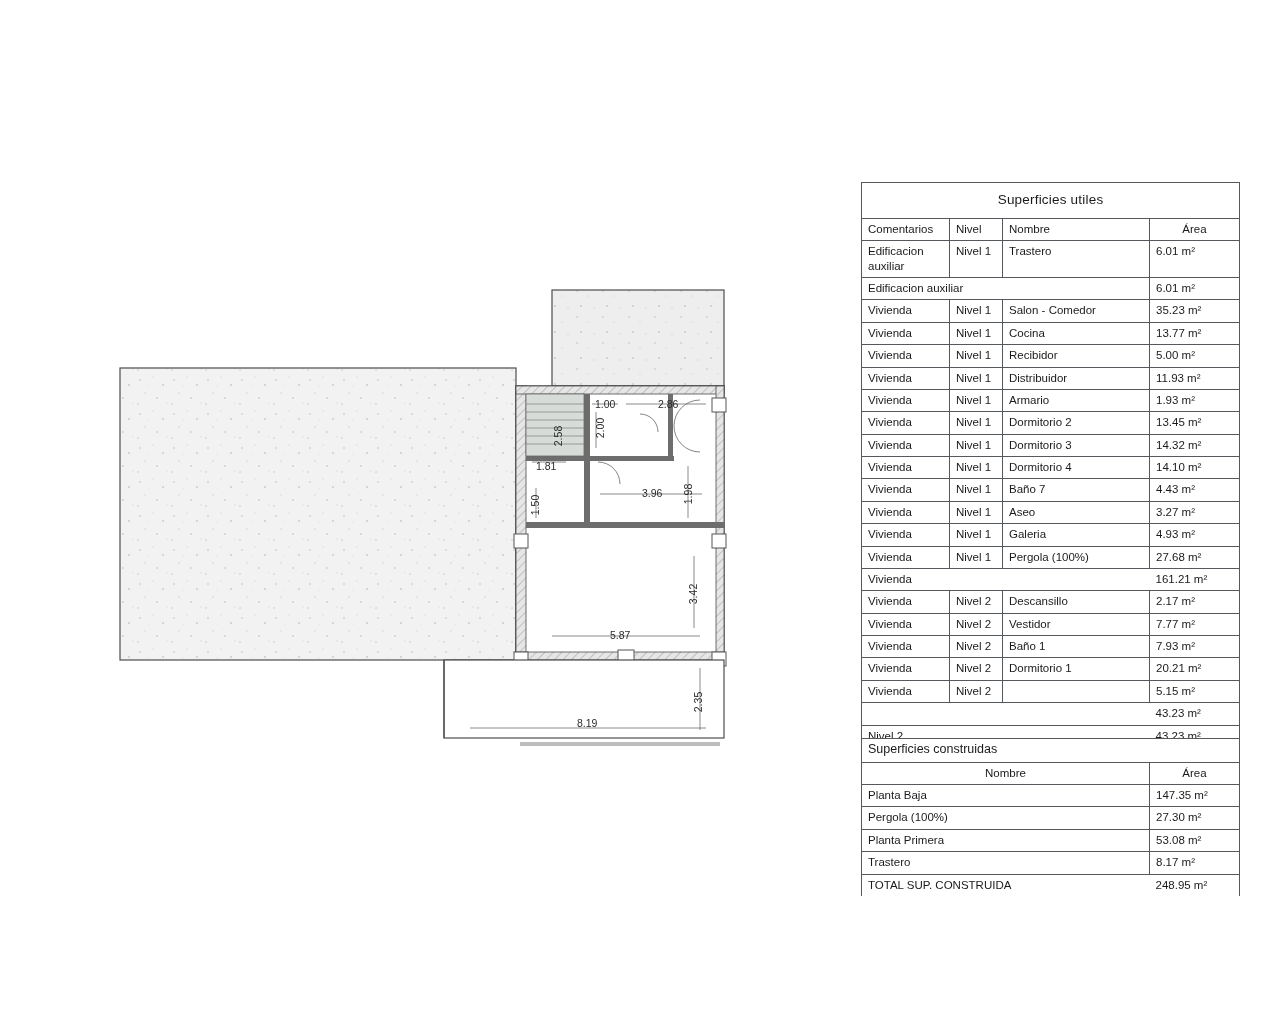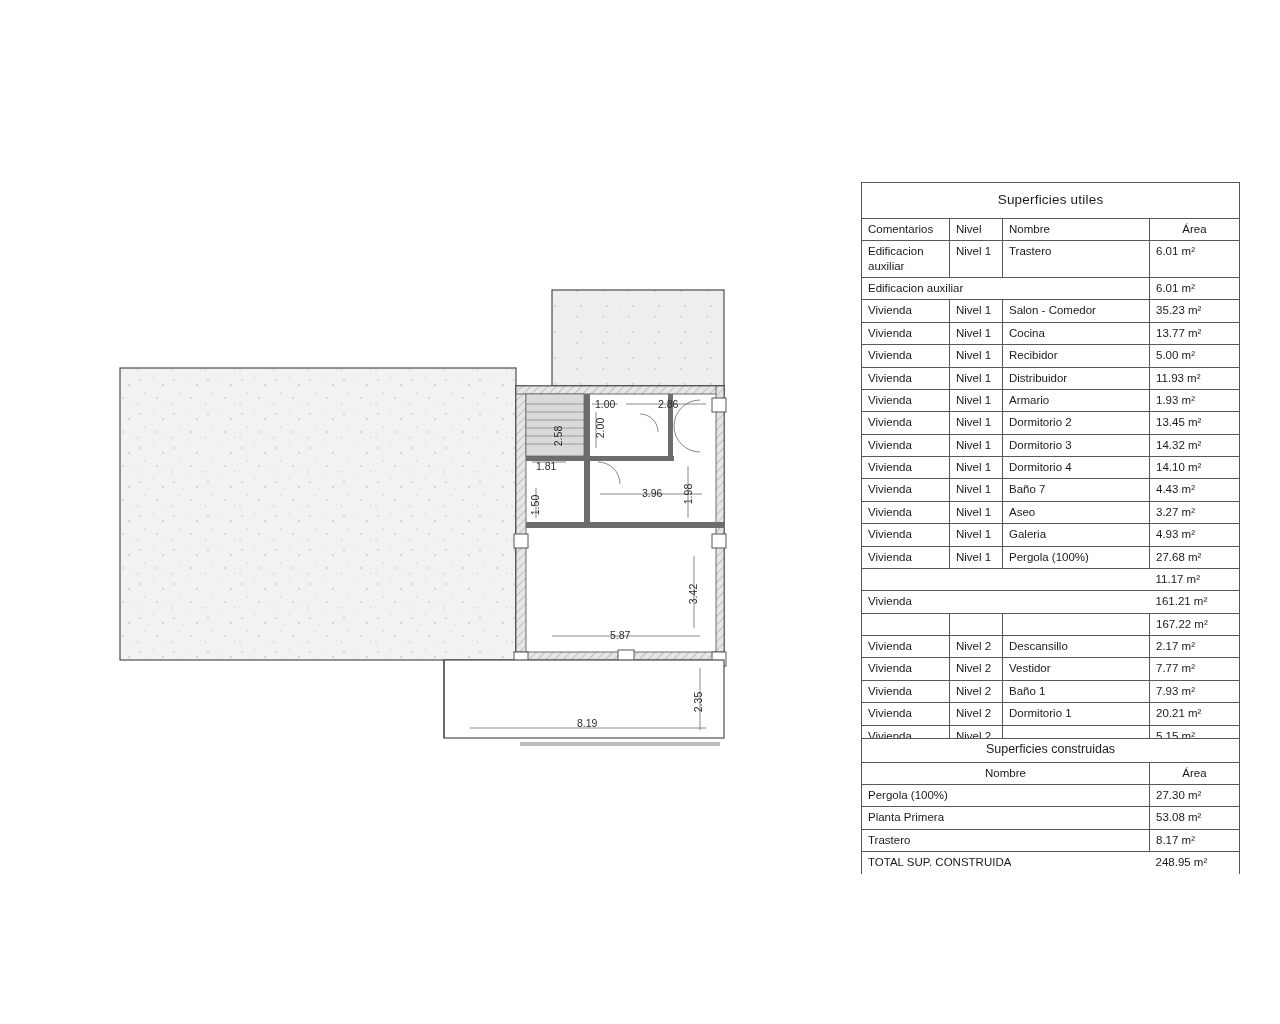--- a/index.html
+++ b/index.html
@@ -65,21 +65,21 @@
   #tbl-utiles col.c1 { width: 88px; }
   #tbl-utiles col.c2 { width: 53px; }
   #tbl-utiles col.c3 { width: 147px; }
   #tbl-utiles col.c4 { width: 90px; }
 
   
   #tbl-constr { width: 378px; }
   #tbl-constr col.d1 { width: 288px; }
   #tbl-constr col.d2 { width: 90px; }
   .c-title {
-    text-align: center;
+    text-align: left;
     font-weight: bold;
     font-size: 12.5px;
   }
   .c-hdr td { font-weight: bold; text-align: center; }
   .c-hdr td.left { text-align: center; }
 
   .tall td { padding-top: 6px; padding-bottom: 10px; }
 </style>
 </head>
 <body>
@@ -301,34 +301,24 @@
         <td class="b">4.93 m²</td>
       </tr>
       <tr>
         <td class="b">Vivienda</td>
         <td class="b">Nivel 1</td>
         <td class="b">Pergola (100%)</td>
         <td class="b">27.68 m²</td>
       </tr>
 
       <tr>
-        <td class="b noright" colspan="3"></td>
-        <td class="b noleft">11.17 m²</td>
-      </tr>
-      <tr>
         <td class="b noright" colspan="3">Vivienda</td>
         <td class="b noleft">161.21 m²</td>
       </tr>
 
-      <tr>
-        <td class="b"></td>
-        <td class="b"></td>
-        <td></td>
-        <td class="b">167.22 m²</td>
-      </tr>
       <tr>
         <td class="b">Vivienda</td>
         <td class="b">Nivel 2</td>
         <td>Descansillo</td>
         <td class="b">2.17 m²</td>
       </tr>
       <tr>
         <td class="b">Vivienda</td>
         <td class="b">Nivel 2</td>
         <td>Vestidor</td>
@@ -373,20 +363,24 @@
     </colgroup>
     <tbody>
       <tr>
         <td class="c-title" colspan="2">Superficies construidas</td>
       </tr>
       <tr class="c-hdr">
         <td class="left">Nombre</td>
         <td>Área</td>
       </tr>
       <tr>
+        <td class="b">Planta Baja</td>
+        <td class="b">147.35 m²</td>
+      </tr>
+      <tr>
         <td class="b">Pergola (100%)</td>
         <td class="b">27.30 m²</td>
       </tr>
       <tr>
         <td class="b">Planta Primera</td>
         <td class="b">53.08 m²</td>
       </tr>
       <tr>
         <td class="b">Trastero</td>
         <td class="b">8.17 m²</td>

